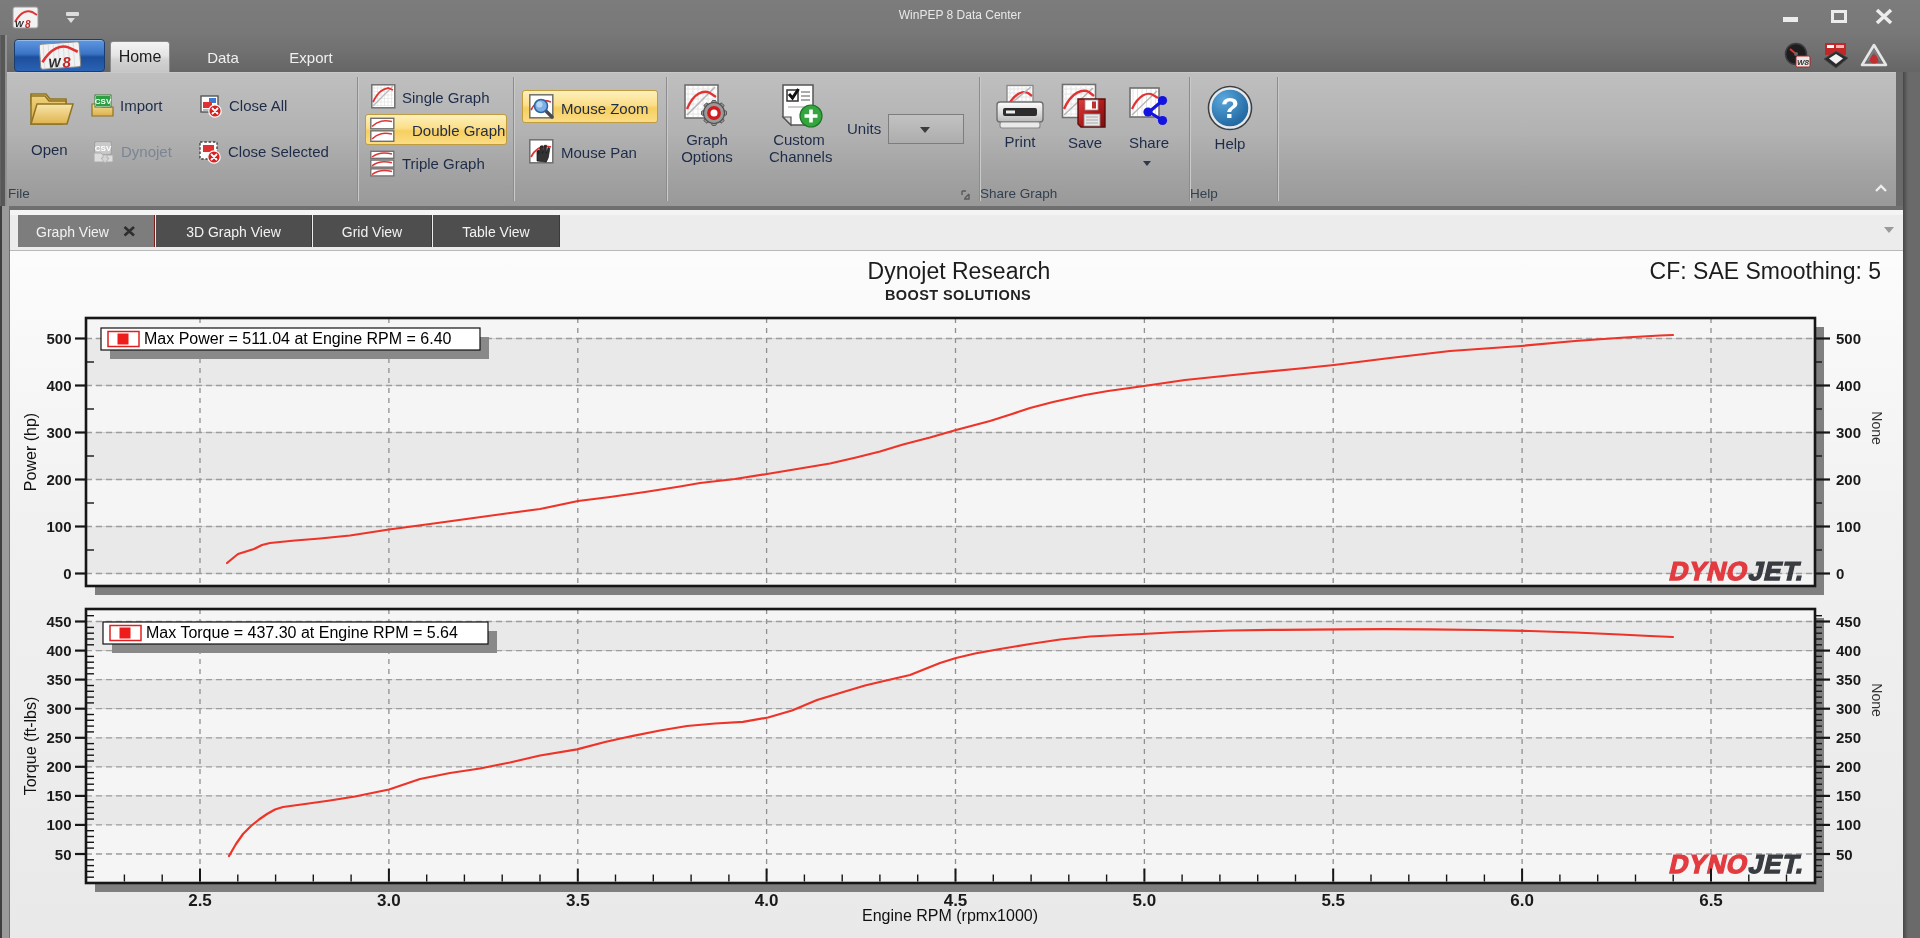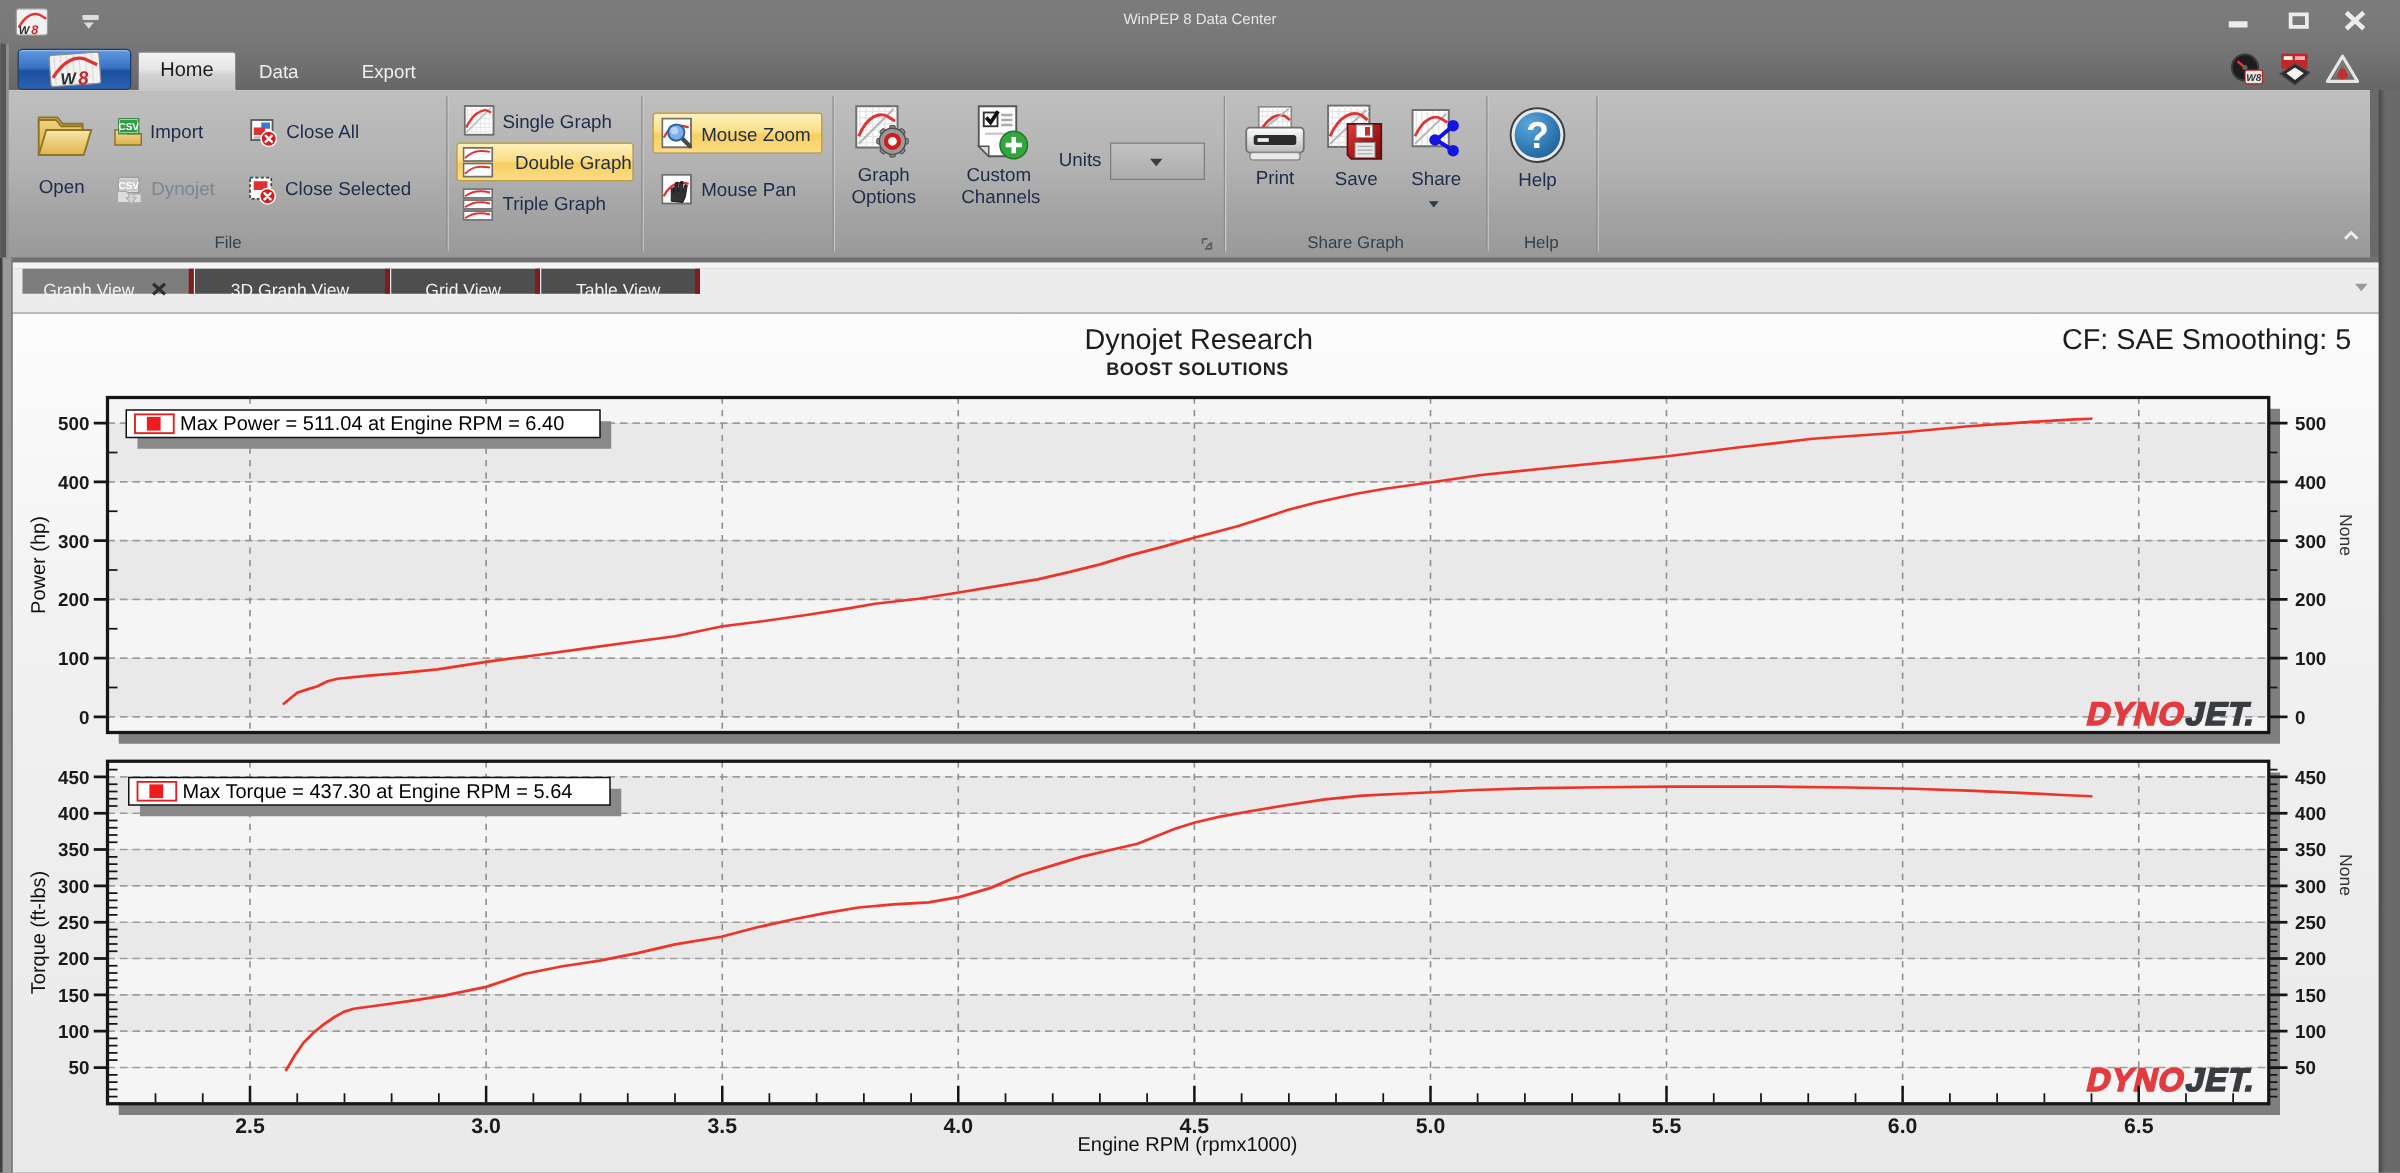--- a/index.html
+++ b/index.html
@@ -2,33 +2,33 @@
 <html><head><meta charset="utf-8"><title>WinPEP 8 Data Center</title>
 <style>
 *{margin:0;padding:0;box-sizing:border-box}
 html,body{width:1920px;height:938px;overflow:hidden;font-family:"Liberation Sans",sans-serif;background:#8f8f8f}
 .abs{position:absolute}
 #chrome{position:absolute;left:0;top:0;width:1920px;height:72px;background:linear-gradient(180deg,#7c7c7c 0%,#787878 45%,#6f6f6f 75%,#666666 100%)}
 #title{position:absolute;top:8px;width:100%;text-align:center;font-size:12px;color:#e8e8e8}
 #appbtn{position:absolute;left:14px;top:39px;width:91px;height:33px;border-radius:4px;border:1px solid #173e6e;background:linear-gradient(180deg,#5f97e0 0%,#3a74c4 45%,#1d4f9c 55%,#2a62b4 100%);box-shadow:inset 0 1px 0 rgba(255,255,255,.35)}
 #appbtn svg{position:absolute;left:21px;top:1px}
 .rtab{position:absolute;top:44px;height:28px;font-size:15px;color:#f0f0f0;text-align:center;line-height:28px}
-#tabhome{position:absolute;left:110px;top:41px;width:79px;height:31px;background:linear-gradient(180deg,#f4f4f4,#e4e4e4 45%,#d2d2d2 60%,#c6c6c6);color:#1c1c1c;border-radius:3px 3px 0 0;border:1px solid #8a8a8a;border-bottom:none;line-height:30px;text-align:center}
+#tabhome{position:absolute;left:110px;top:41px;width:60px;height:31px;background:linear-gradient(180deg,#f4f4f4,#e4e4e4 45%,#d2d2d2 60%,#c6c6c6);color:#1c1c1c;border-radius:3px 3px 0 0;border:1px solid #8a8a8a;border-bottom:none;line-height:30px;text-align:center}
 #ribbon{position:absolute;left:0;top:72px;width:1896px;height:134px;background:linear-gradient(180deg,#bfbfbf 0%,#b2b2b2 45%,#a3a3a3 75%,#999999 100%);border-top:1px solid #c9c9c9}
 .rsep{position:absolute;top:4px;height:124px;width:2px;border-left:1px solid #8c8c8c;border-right:1px solid #cacaca}
-.glabel{position:absolute;top:113px;font-size:13.5px;color:#32404f;text-align:center}
+.glabel{position:absolute;top:113px;font-size:13.5px;color:#32404f;}
 .blabel{position:absolute;font-size:15px;color:#1e2c49;white-space:nowrap}
 .bigbtn{position:absolute;text-align:center;font-size:15px;color:#1e2c49}
 .hl{position:absolute;background:linear-gradient(180deg,#fdf0bb 0%,#fbdf8a 45%,#f7cf5f 55%,#fbdd86 100%);border:1px solid #c09c41;border-radius:3px}
 #unitsbox{position:absolute;left:888px;top:41px;width:76px;height:30px;border:1px solid #7d7d7d;background:linear-gradient(180deg,#c2c2c2,#adadad)}
 #unitsbox:after{content:"";position:absolute;left:31px;top:12px;border:5px solid transparent;border-top:6px solid #3c3c3c}
 #ribline{position:absolute;left:0;top:206px;width:1920px;height:4px;background:#6f6f6f}
 #lightstrip{position:absolute;left:0;top:210px;width:1903px;height:5px;background:#f4f4f4}
 #vtabbar{position:absolute;left:0;top:215px;width:1903px;height:35px;background:#ececec}
-.vtab{position:absolute;top:0;height:20px;background:#4e4e4e;color:#f2f2f2;font-size:14px;line-height:34px;text-align:center;border-right:4px solid #7f1d1d}
+.vtab{position:absolute;top:0;height:32px;background:#4e4e4e;color:#f2f2f2;font-size:14px;line-height:34px;text-align:center;border-right:1px solid #7f1d1d}
 #page{position:absolute;left:10px;top:250px;width:1893px;height:688px;background:linear-gradient(180deg,#fcfcfc 0%,#f1f1f1 40%,#e9e9e9 100%);border-top:1px solid #b9b9b9}
 #rightstrip{position:absolute;left:1903px;top:72px;width:17px;height:866px;background:linear-gradient(90deg,#474747,#6a6a6a 30%,#6a6a6a)}
 #leftstrip{position:absolute;left:0;top:206px;width:10px;height:732px;background:#9a9a9a;border-left:2px solid #3f3f3f;border-right:1px solid #707070}
 </style></head>
 <body>
 <div id="chrome"></div>
 <div class="abs" style="left:12px;top:6px"><svg width="27" height="23" viewBox="0 0 27 23" style="">
       <rect x="1" y="1" width="25" height="21" rx="2" fill="#f2f2f2" stroke="#9a9a9a"></rect>
       <path d="M3 16 C9 5 16 4 20 6 L25 9" fill="none" stroke="#e03434" stroke-width="2"></path>
       <text x="3" y="21" font-size="9" font-weight="bold" fill="#2c2c2c" font-family="Liberation Sans" font-style="italic">W</text>

